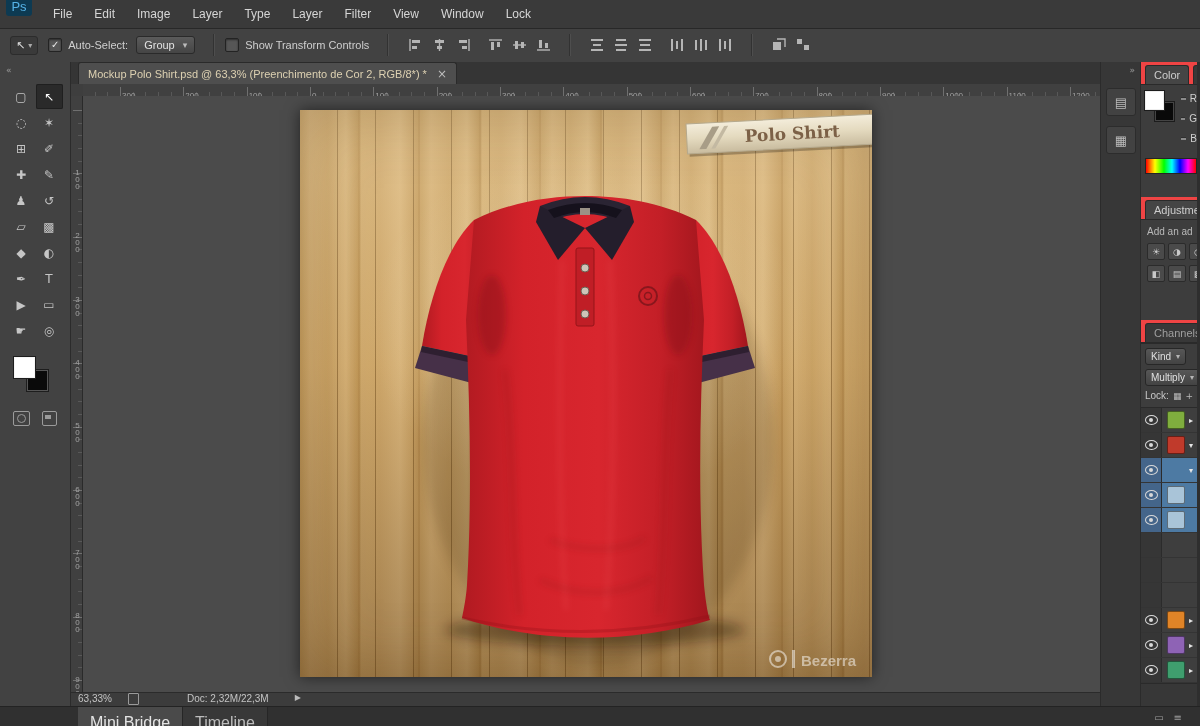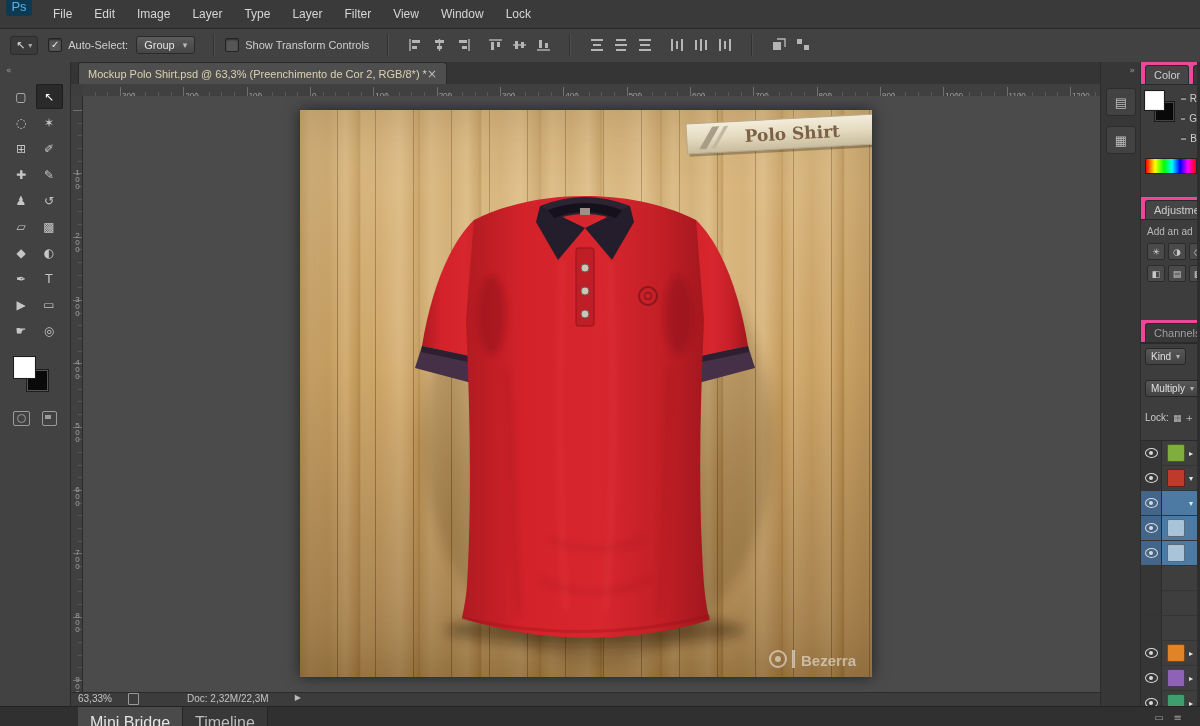--- a/index.html
+++ b/index.html
@@ -55,21 +55,21 @@
     border:1px solid #555;outline:1px solid #1d1d1d;z-index:1}
   .tb-minirow{display:flex;justify-content:center;gap:12px;margin-top:10px}
   .qmask{width:15px;height:13px;border:1px solid #9b9b9b;border-radius:2px;position:relative}
   .qmask::after{content:"";position:absolute;left:3px;top:2px;width:7px;height:7px;border:1px solid #9b9b9b;border-radius:50%}
   .smode{width:13px;height:13px;border:1px solid #9b9b9b;border-radius:2px;position:relative}
   .smode::after{content:"";position:absolute;left:2px;top:3px;width:6px;height:4px;background:#9b9b9b}
 
   
   #tabstrip{position:absolute;left:70px;top:62px;width:1030px;height:22px;background:#353535;
     border-bottom:1px solid #2a2a2a;display:flex;align-items:flex-end}
-  .doc-tab{display:flex;align-items:center;height:21px;margin-left:8px;padding:0 9px;
+  .doc-tab{display:flex;align-items:center;gap:10px;height:21px;margin-left:8px;padding:0 9px;
     background:#4e4e4e;border:1px solid #2a2a2a;border-bottom:none;border-radius:3px 3px 0 0;
     font-size:11px;color:#ddd1b2;white-space:nowrap}
   .doc-tab .close{color:#bdbdbd;font-size:12px;cursor:default}
 
   
   #ruler-corner{position:absolute;left:70px;top:84px;width:13px;height:12px;background:#3e3e3e;
     border-right:1px solid #2c2c2c;border-bottom:1px solid #2c2c2c}
   #hruler{position:absolute;left:83px;top:84px;width:1017px;height:12px;background:#404040;
     border-bottom:1px solid #2a2a2a;overflow:hidden;white-space:nowrap;
     background-image:
@@ -127,42 +127,42 @@
   
   #iconstrip{position:absolute;left:1100px;top:62px;width:40px;height:644px;background:#373737;
     border-left:1px solid #2b2b2b;display:flex;flex-direction:column;align-items:center}
   #iconstrip .collapse{align-self:flex-end;font-size:9px;color:#9b9b9b;padding:3px 6px}
   .strip-btn{width:28px;height:26px;margin-top:10px;background:#424242;border:1px solid #2c2c2c;
     border-radius:3px;display:flex;align-items:center;justify-content:center;font-size:13px;color:#bdbdbd}
 
   
   #rightcol{position:absolute;left:1140px;top:62px;width:60px;height:644px;background:#3d3d3d;
     border-left:1px solid #2b2b2b;overflow:hidden}
-  .ptabs{height:22px;background:#ec4899;display:flex;align-items:flex-end;border-bottom:1px solid #2a2a2a}
+  .ptabs{height:22px;background:#ef4444;display:flex;align-items:flex-end;border-bottom:1px solid #2a2a2a}
   .ptab{padding:3px 8px;font-size:11px;color:#cdcdcd;background:#454545;border-radius:3px 3px 0 0;
     border:1px solid #2a2a2a;border-bottom:none;margin-left:4px;white-space:nowrap}
   .ptab.inactive{background:#383838;color:#9f9f9f}
   #color-panel{height:112px;padding:6px 4px;box-sizing:border-box}
   .cp-row{display:flex;gap:6px}
   .cp-swatches{position:relative;width:30px;height:32px;flex:0 0 auto}
   .cp-fg{position:absolute;left:0;top:0;width:17px;height:17px;background:#fff;border:1px solid #eee;outline:1px solid #1c1c1c;z-index:2}
   .cp-bg{position:absolute;left:10px;top:11px;width:17px;height:17px;background:#090909;border:1px solid #444;outline:1px solid #1c1c1c}
   .rgb-rows{flex:1;display:flex;flex-direction:column;gap:9px;padding-top:2px}
   .rgb-row{display:flex;align-items:center;gap:4px}
   .rgb-track{flex:1;height:2px;background:#8a8a8a;border-top:1px solid #2e2e2e}
   .rgb-label{font-size:10px;color:#d0d0d0}
   .ramp{height:14px;margin-top:14px;border:1px solid #242424;
     background:linear-gradient(to right,#f00,#ff0 18%,#0f0 36%,#0ff 52%,#00f 68%,#f0f 84%,#f00)}
   #adj-panel{height:100px;padding:4px 6px;box-sizing:border-box}
   .adj-sub{font-size:10px;color:#b9b9b9;white-space:nowrap;margin:2px 0 6px}
   .adj-grid{display:grid;grid-template-columns:repeat(3,16px);gap:5px}
   .adj-ico{width:16px;height:15px;background:#4a4a4a;border:1px solid #2b2b2b;border-radius:2px;
     display:flex;align-items:center;justify-content:center;font-size:9px;color:#c9c9c9}
   #layers-controls{padding:4px 4px 2px;border-top:1px solid #2a2a2a}
-  .lc-row{display:flex;align-items:center;gap:4px;margin-bottom:15px;font-size:10px;color:#c8c8c8;white-space:nowrap}
+  .lc-row{display:flex;align-items:center;gap:4px;margin-bottom:4px;font-size:10px;color:#c8c8c8;white-space:nowrap}
   .mini-dd{display:flex;align-items:center;gap:5px;background:linear-gradient(#575757,#434343);
     border:1px solid #272727;border-radius:3px;padding:2px 5px;font-size:10px;color:#e0e0e0}
   .mini-dd .arrow{font-size:8px;color:#b5b5b5}
   .lockrow-ico{font-size:9px;color:#b9b9b9}
   .lock-css{width:7px;height:6px;background:#b9b9b9;position:relative;margin-top:4px;display:inline-block}
   .lock-css::before{content:"";position:absolute;top:-4px;left:1px;width:4px;height:3px;
     border:1.5px solid #b9b9b9;border-bottom:none;border-radius:3px 3px 0 0}
 
   
   #layer-rows{border-top:1px solid #2a2a2a}

